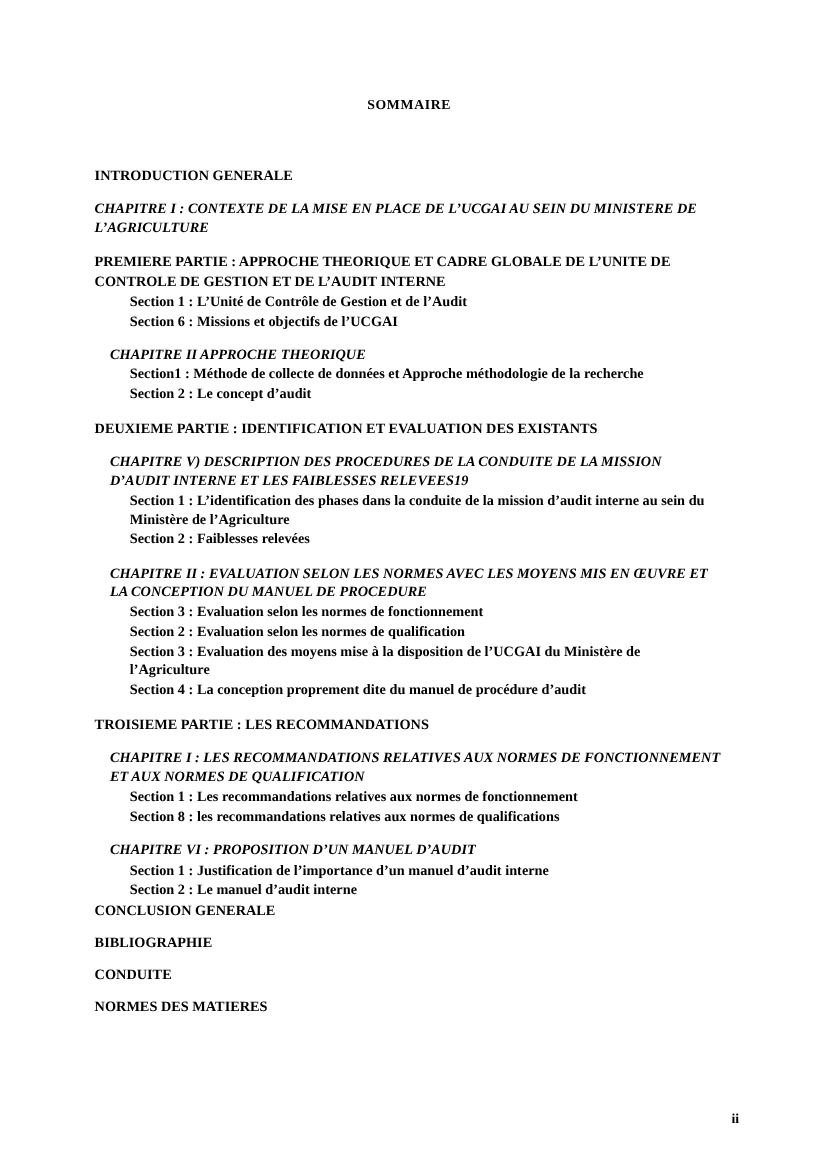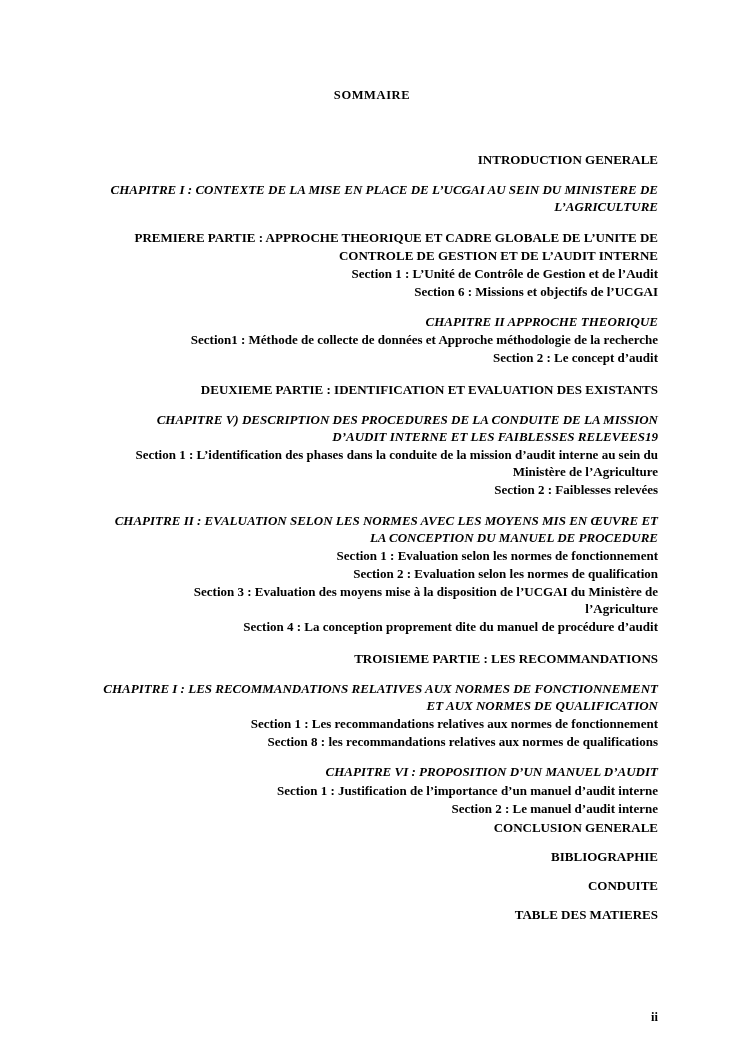--- a/index.html
+++ b/index.html
@@ -28,21 +28,20 @@
     font-size: 12.5px;
     letter-spacing: 0.6px;
     margin: 0 0 48px 0;
   }
   .toc {
     font-size: 13px;
   }
   .entry {
     margin: 0 0 0 1px;
     line-height: 1.32;
-    text-align: right;
   }
   
   .lvl-part {
     font-weight: bold;
     font-style: normal;
     margin-top: 14px;
     margin-left: 0;
   }
   
   .lvl-chapter {
@@ -66,21 +65,21 @@
     font-weight: bold;
     font-style: normal;
     margin-top: 12px;
     margin-left: 0;
   }
   .lvl-flat.tight {
     margin-top: 2px;
   }
   .page-number {
     position: absolute;
-    right: 86px;
+    right: 72px;
     bottom: 28px;
     font-size: 12.5px;
     font-weight: bold;
     font-family: "Liberation Serif", "DejaVu Serif", serif;
   }
 </style>
 </head>
 <body>
 
 <div class="page">
@@ -94,32 +93,32 @@
       <div class="entry lvl-section">Section 1 : L’Unité de Contrôle de Gestion et de l’Audit</div>
       <div class="entry lvl-section">Section 6 : Missions et objectifs de l’UCGAI</div>
       <div class="entry lvl-chapter">CHAPITRE II APPROCHE THEORIQUE</div>
       <div class="entry lvl-section">Section1 : Méthode de collecte de données et Approche méthodologie de la recherche</div>
       <div class="entry lvl-section">Section 2 : Le concept d’audit</div>
       <div class="entry lvl-part">DEUXIEME PARTIE : IDENTIFICATION ET EVALUATION DES EXISTANTS</div>
       <div class="entry lvl-chapter">CHAPITRE V) DESCRIPTION DES PROCEDURES DE LA CONDUITE DE LA MISSION  D’AUDIT INTERNE ET LES FAIBLESSES RELEVEES19</div>
       <div class="entry lvl-section">Section 1 : L’identification des phases dans la conduite de la mission d’audit interne au sein du Ministère de l’Agriculture</div>
       <div class="entry lvl-section">Section 2 : Faiblesses relevées</div>
       <div class="entry lvl-chapter">CHAPITRE II : EVALUATION SELON LES NORMES AVEC LES  MOYENS MIS EN ŒUVRE  ET LA CONCEPTION DU MANUEL DE PROCEDURE</div>
-      <div class="entry lvl-section">Section 1 : Evaluation selon les  normes de fonctionnement</div>
+      <div class="entry lvl-section">Section 3 : Evaluation selon les  normes de fonctionnement</div>
       <div class="entry lvl-section">Section 2 : Evaluation selon les normes de qualification</div>
       <div class="entry lvl-section">Section 3 : Evaluation des  moyens  mise à la disposition  de l’UCGAI du Ministère de l’Agriculture</div>
       <div class="entry lvl-section">Section 4 : La conception proprement dite du manuel de procédure d’audit</div>
       <div class="entry lvl-part">TROISIEME PARTIE : LES RECOMMANDATIONS</div>
       <div class="entry lvl-chapter">CHAPITRE I : LES RECOMMANDATIONS RELATIVES AUX NORMES DE FONCTIONNEMENT ET AUX NORMES DE QUALIFICATION</div>
       <div class="entry lvl-section">Section 1 : Les recommandations relatives aux normes de fonctionnement</div>
       <div class="entry lvl-section">Section 8 : les recommandations relatives aux normes de qualifications</div>
       <div class="entry lvl-chapter">CHAPITRE VI : PROPOSITION D’UN MANUEL D’AUDIT</div>
       <div class="entry lvl-section">Section 1 : Justification de l’importance d’un manuel d’audit interne</div>
       <div class="entry lvl-section">Section 2 : Le manuel d’audit interne</div>
       <div class="entry lvl-flat tight">CONCLUSION GENERALE</div>
       <div class="entry lvl-flat">BIBLIOGRAPHIE</div>
       <div class="entry lvl-flat">CONDUITE</div>
-      <div class="entry lvl-flat">TABLE DES MATIERES</div>
+      <div class="entry lvl-flat">NORMES DES MATIERES</div>
     </div>
 
   <div class="page-number">ii</div>
 
 </div>
 
 </body></html>

